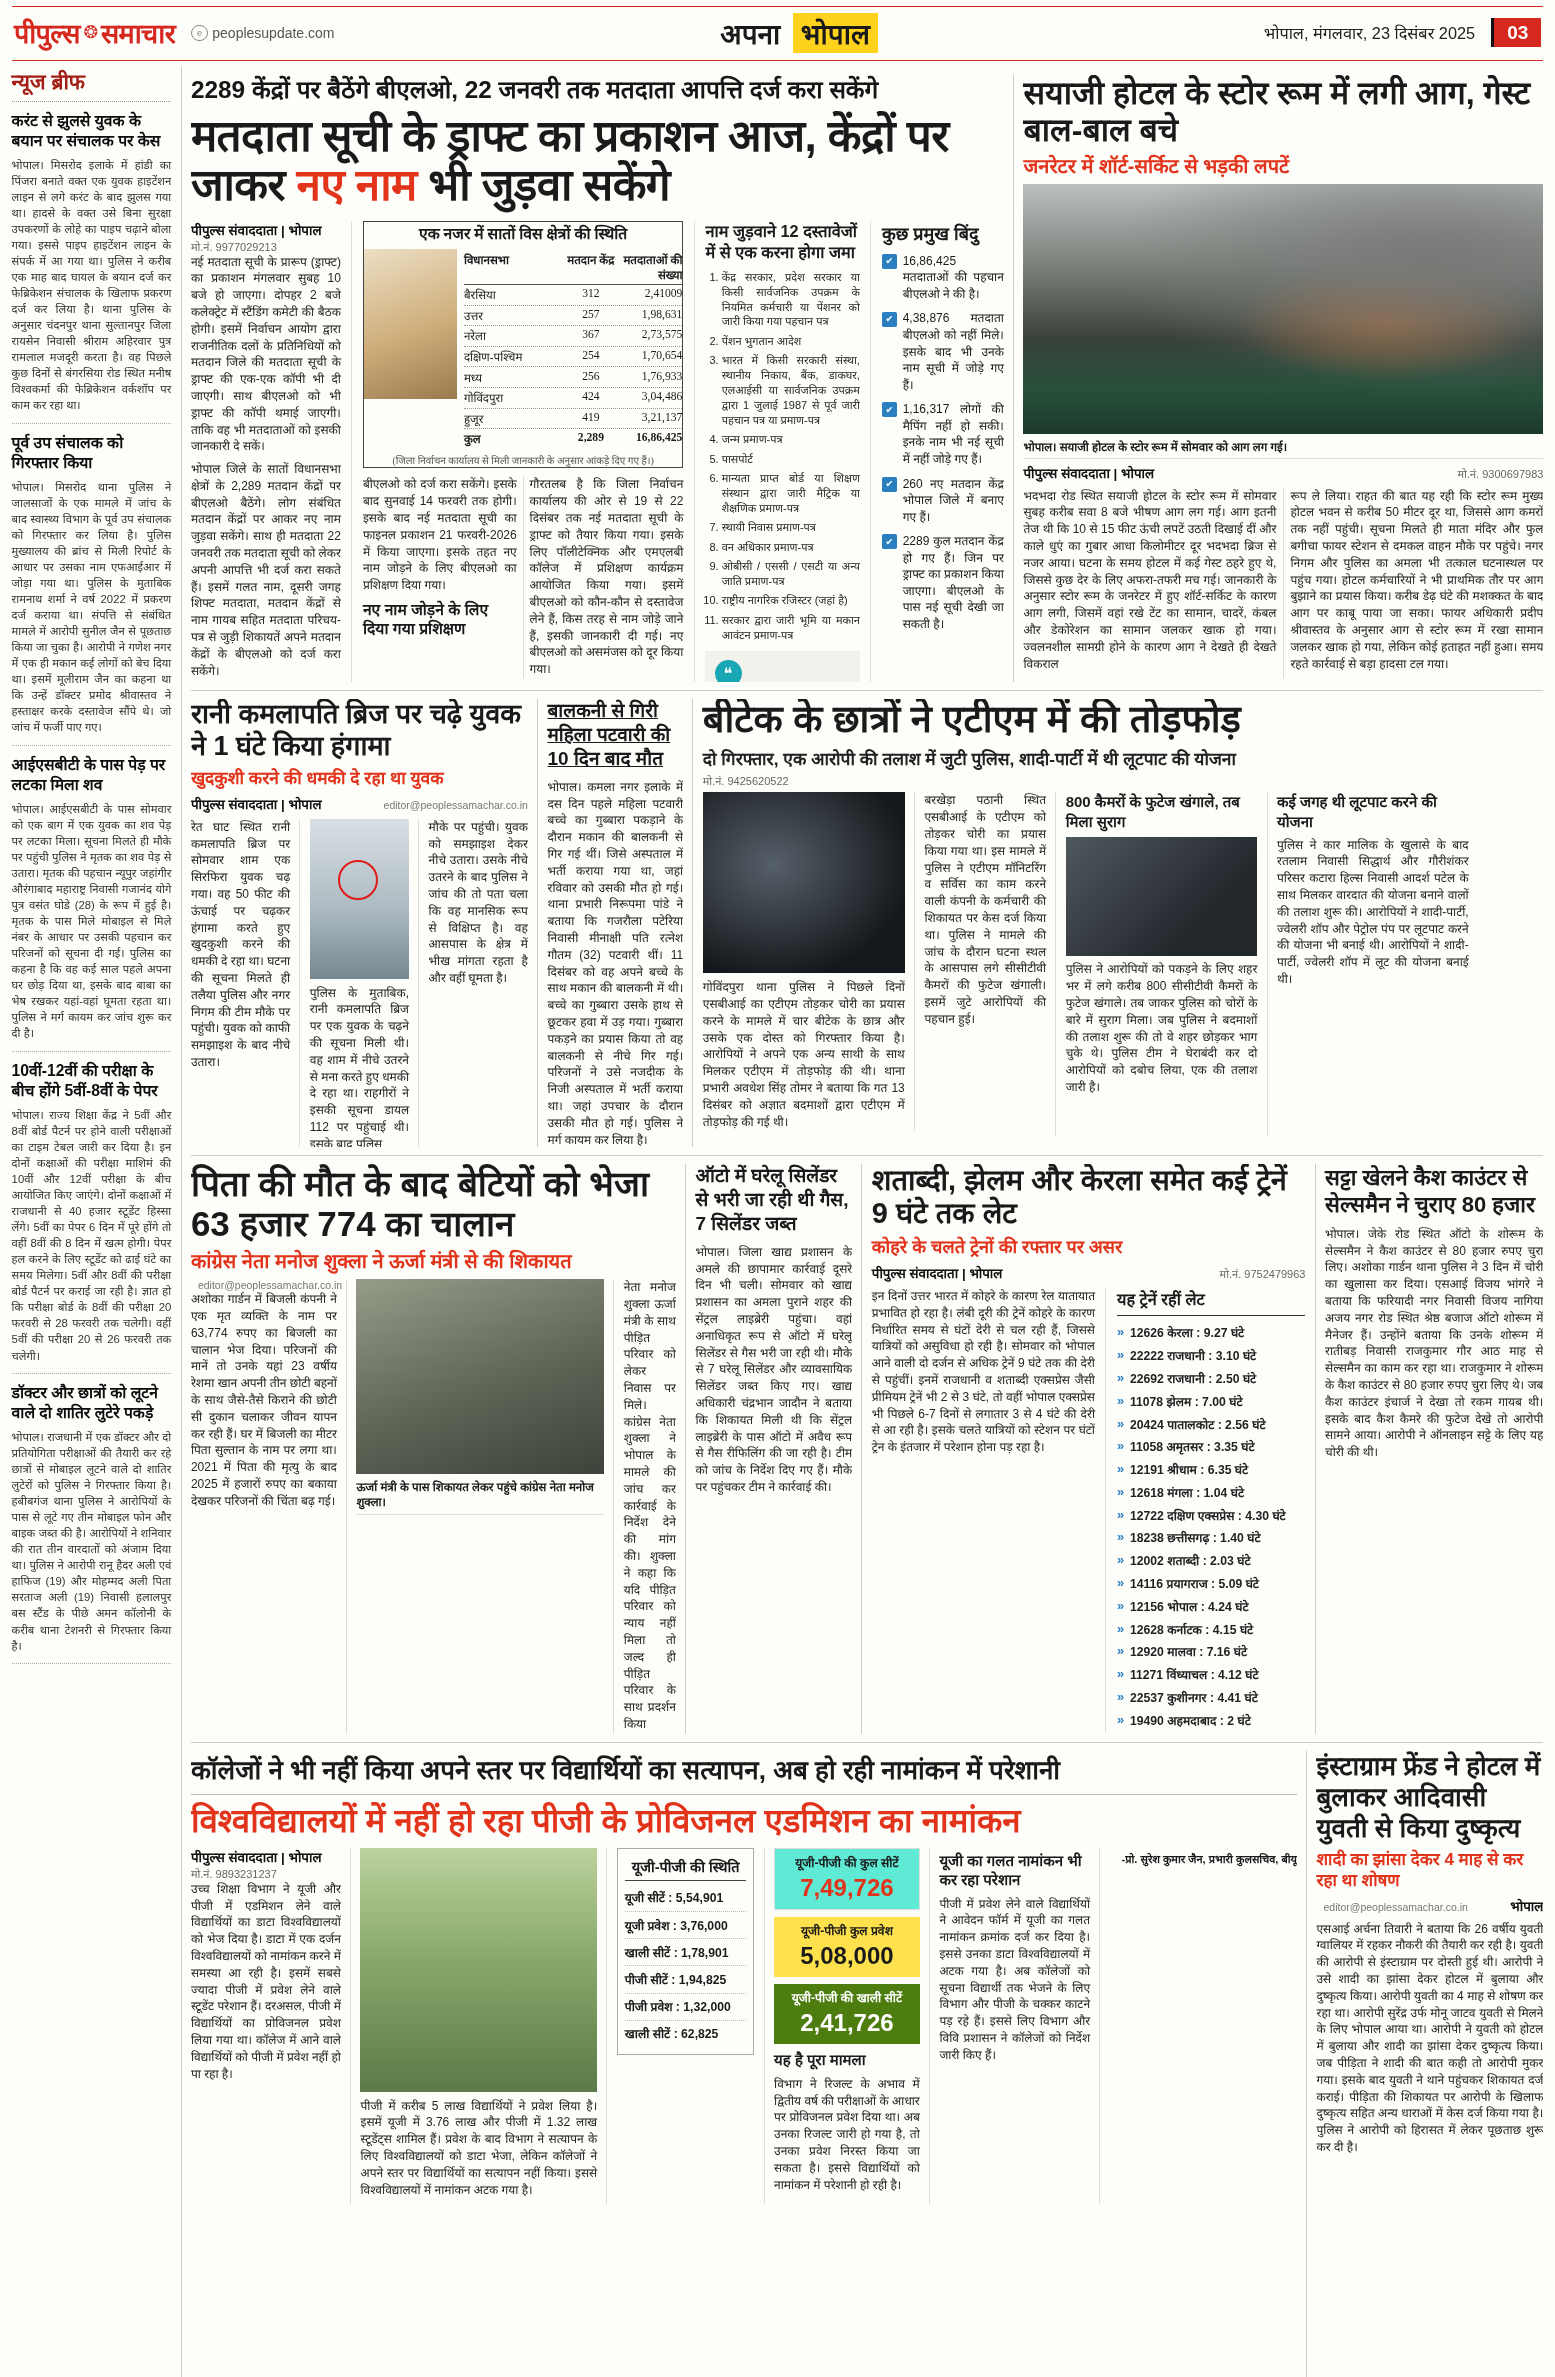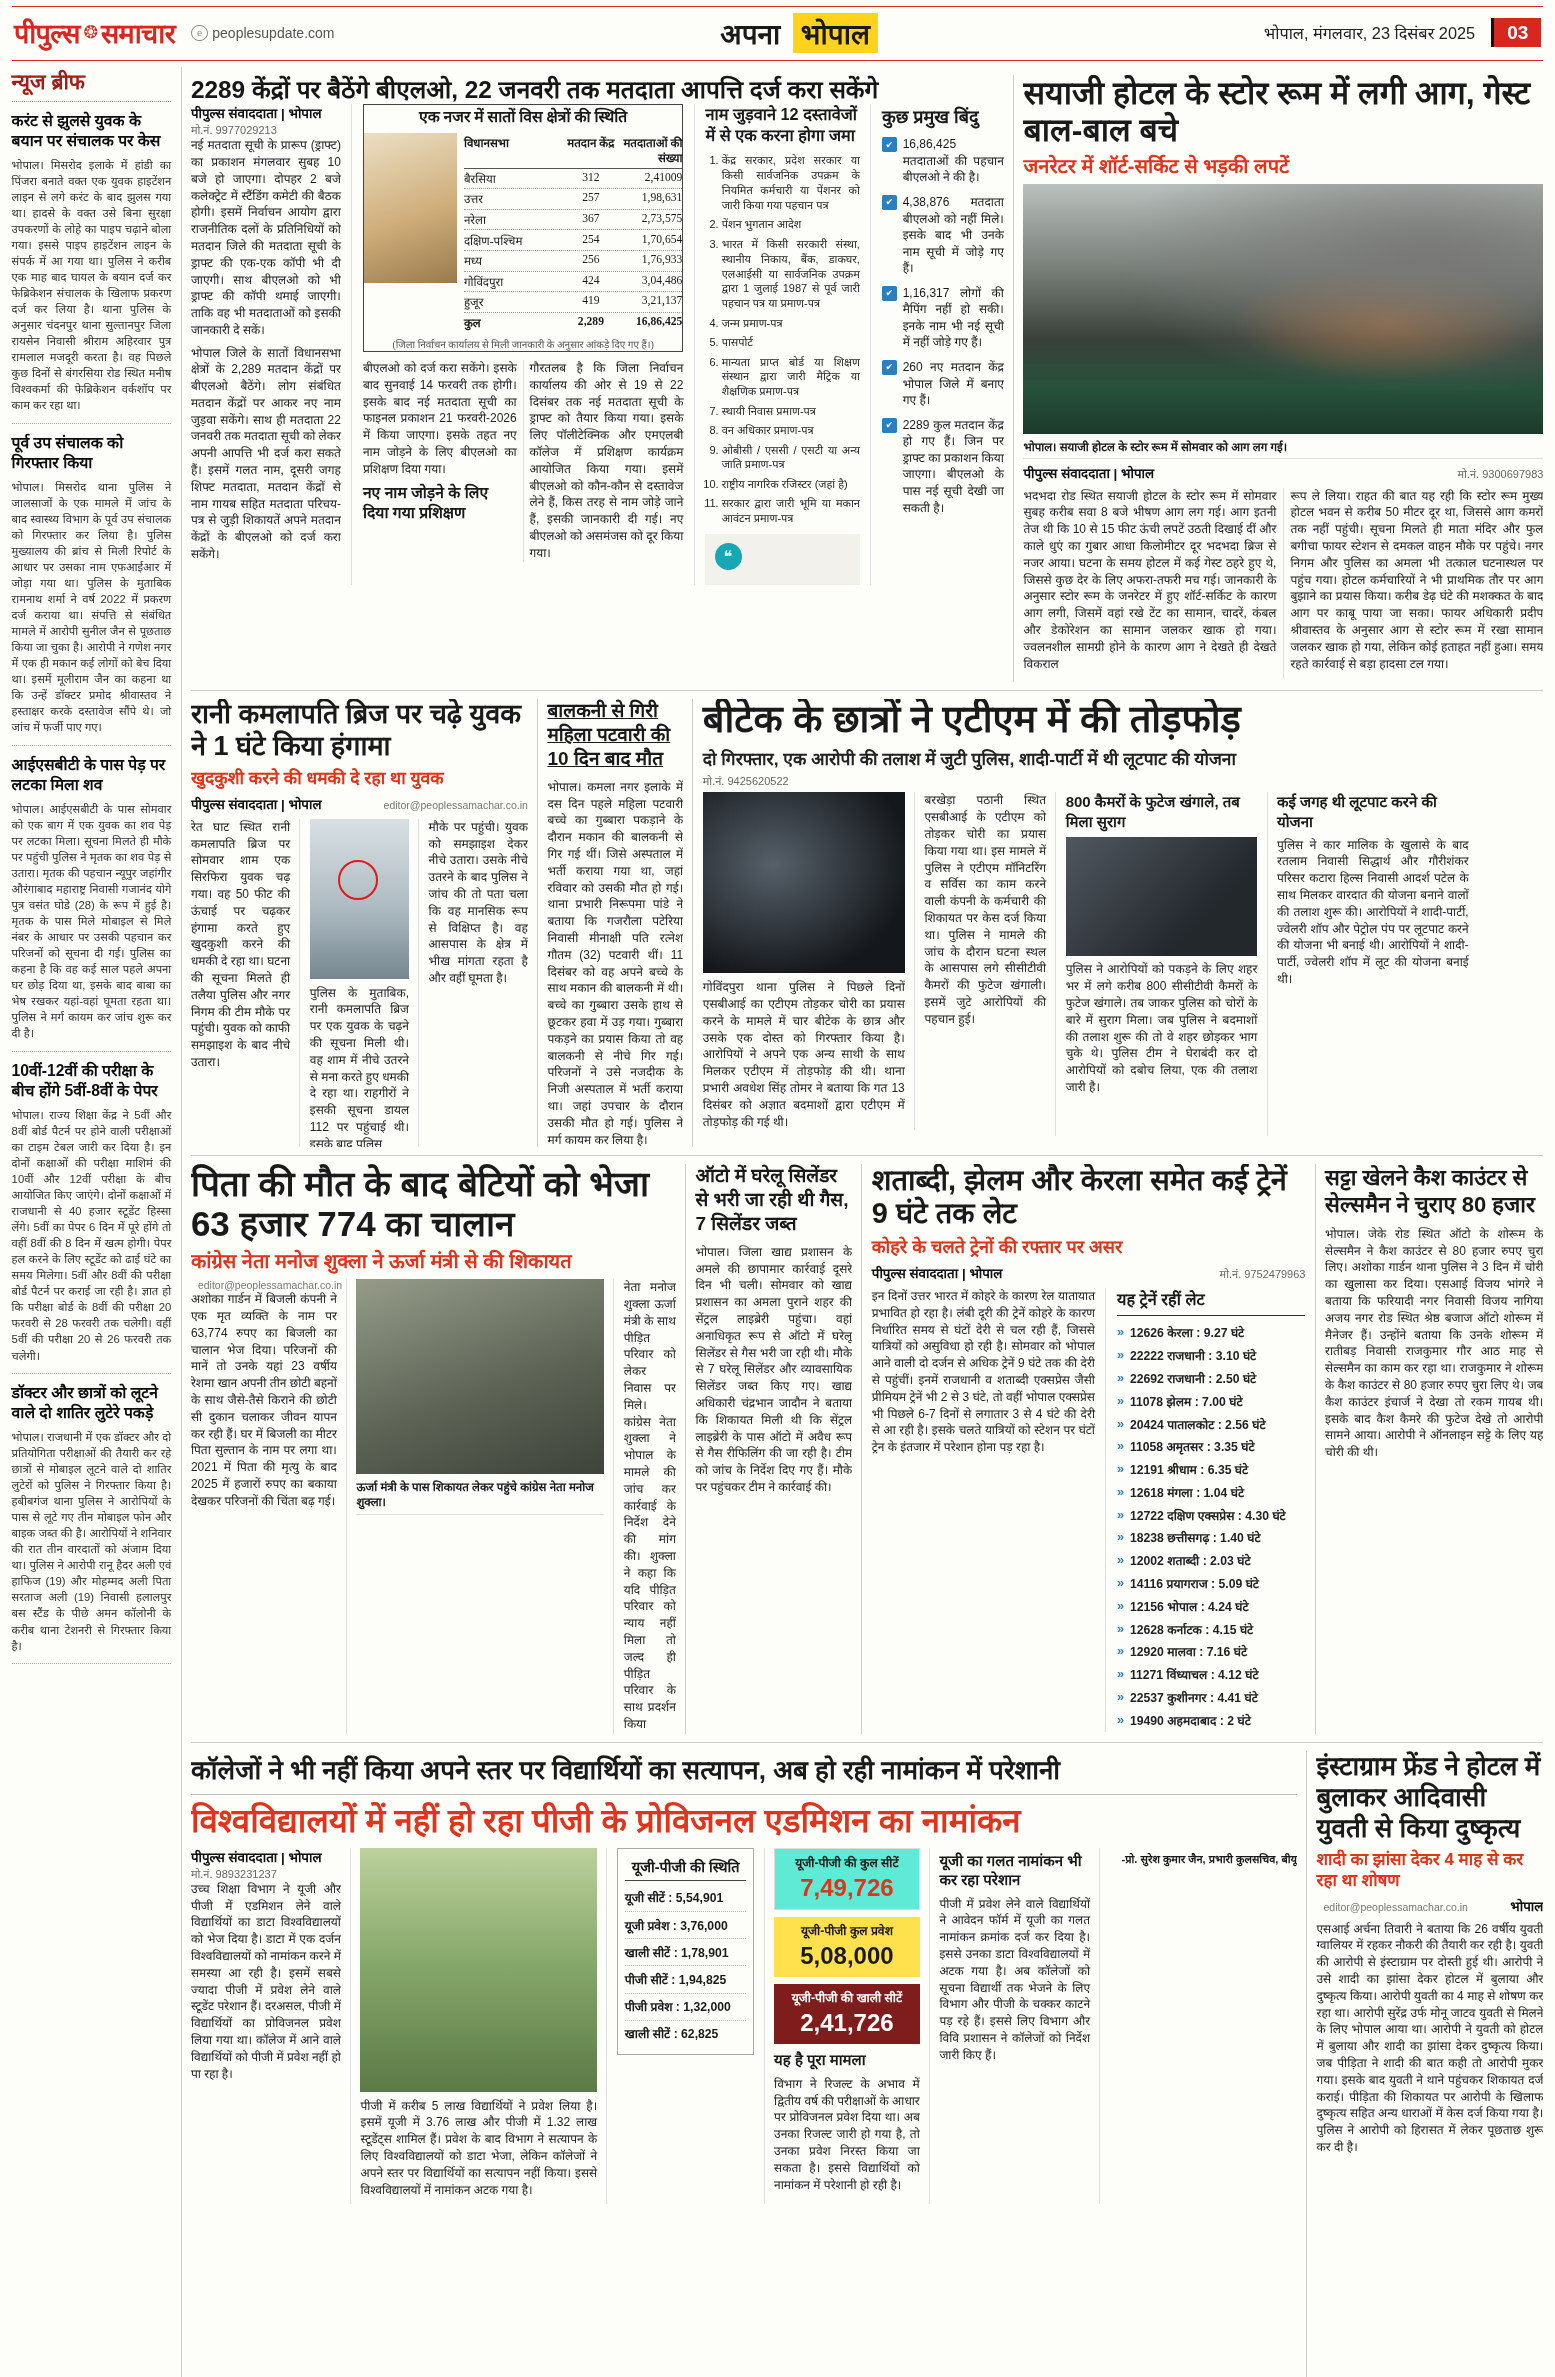--- a/index.html
+++ b/index.html
@@ -158,21 +158,21 @@
   .stats-box { border:0.6px solid #aaa; padding:7px; }
   .stats-box h3 { font-size:14.5px; font-weight:bold; text-align:center; border-bottom:1.2px solid #444; padding-bottom:4.6px; margin-bottom:3.5px; }
   .stats-box ul { list-style:none; }
   .stats-box li { font-size:12.2px; font-weight:bold; padding:4.6px 0; border-bottom:0.6px dotted #bbb; }
   .stats-box li:last-child { border-bottom:none; }
   .adm-totals { width:156px; }
   .total { margin-bottom:7px; padding:7px 5.8px; text-align:center; }
   .t1 { border:0.6px solid #ddd; background:#5eead4; }
   .t1 .t-value { color:#e2331b; }
   .t2 { background:#ffe14d; }
-  .t3 { background:#7f1d1d; color:#fff; }
+  .t3 { background:#4d7c0f; color:#fff; }
   .t-label { font-size:12.2px; font-weight:bold; margin-bottom:3.5px; line-height:1.2; }
   .t-value { font-size:24px; font-weight:bold; }
   .sec-title { font-size:15px; font-weight:bold; margin:4.6px 0 5.8px; line-height:1.25; }
   .adm-c5 { width:161px; }
   .adm-c6 { flex:1; }
   .instagram { flex:1; }
   .instagram h1 { font-size:26px; line-height:1.2; font-weight:bold; }
   .instagram .red-sub { font-size:17px; }
 </style>
 </head>
@@ -224,20 +224,21 @@
           <p class="brief-body">भोपाल। राजधानी में एक डॉक्टर और दो प्रतियोगिता परीक्षाओं की तैयारी कर रहे छात्रों से मोबाइल लूटने वाले दो शातिर लुटेरों को पुलिस ने गिरफ्तार किया है। हबीबगंज थाना पुलिस ने आरोपियों के पास से लूटे गए तीन मोबाइल फोन और बाइक जब्त की है। आरोपियों ने शनिवार की रात तीन वारदातों को अंजाम दिया था। पुलिस ने आरोपी रानू हैदर अली एवं हाफिज (19) और मोहम्मद अली पिता सरताज अली (19) निवासी हलालपुर बस स्टैंड के पीछे अमन कॉलोनी के करीब थाना टेशनरी से गिरफ्तार किया है।</p>
         </div>
         </div>
     </aside>
 
     <main class="main">
 
       <section class="band band1">
         <article class="lead">
           <h2 class="strap">2289 केंद्रों पर बैठेंगे बीएलओ, 22 जनवरी तक मतदाता आपत्ति दर्ज करा सकेंगे</h2>
+          <h1 class="lead-headline"><span>मतदाता सूची के ड्राफ्ट का प्रकाशन आज, केंद्रों पर जाकर </span><span class="hl-red">नए नाम</span><span> भी जुड़वा सकेंगे</span></h1>
           <div class="lead-cols">
             <div class="lcol1">
               <div class="bl">पीपुल्स संवाददाता | भोपाल</div>
               <div class="ph">मो.नं. 9977029213</div>
               <p class="bt">नई मतदाता सूची के प्रारूप (ड्राफ्ट) का प्रकाशन मंगलवार सुबह 10 बजे हो जाएगा। दोपहर 2 बजे कलेक्ट्रेट में स्टैंडिंग कमेटी की बैठक होगी। इसमें निर्वाचन आयोग द्वारा राजनीतिक दलों के प्रतिनिधियों को मतदान जिले की मतदाता सूची के ड्राफ्ट की एक-एक कॉपी भी दी जाएगी। साथ बीएलओ को भी ड्राफ्ट की कॉपी थमाई जाएगी। ताकि वह भी मतदाताओं को इसकी जानकारी दे सकें।</p>
               <p class="bt">भोपाल जिले के सातों विधानसभा क्षेत्रों के 2,289 मतदान केंद्रों पर बीएलओ बैठेंगे। लोग संबंधित मतदान केंद्रों पर आकर नए नाम जुड़वा सकेंगे। साथ ही मतदाता 22 जनवरी तक मतदाता सूची को लेकर अपनी आपत्ति भी दर्ज करा सकते हैं। इसमें गलत नाम, दूसरी जगह शिफ्ट मतदाता, मतदान केंद्रों से नाम गायब सहित मतदाता परिचय-पत्र से जुड़ी शिकायतें अपने मतदान केंद्रों के बीएलओ को दर्ज करा सकेंगे।</p>
             </div>
             <div class="lcol2">
               <div class="stat-box">
                 <div class="stat-title">एक नजर में सातों विस क्षेत्रों की स्थिति</div>

